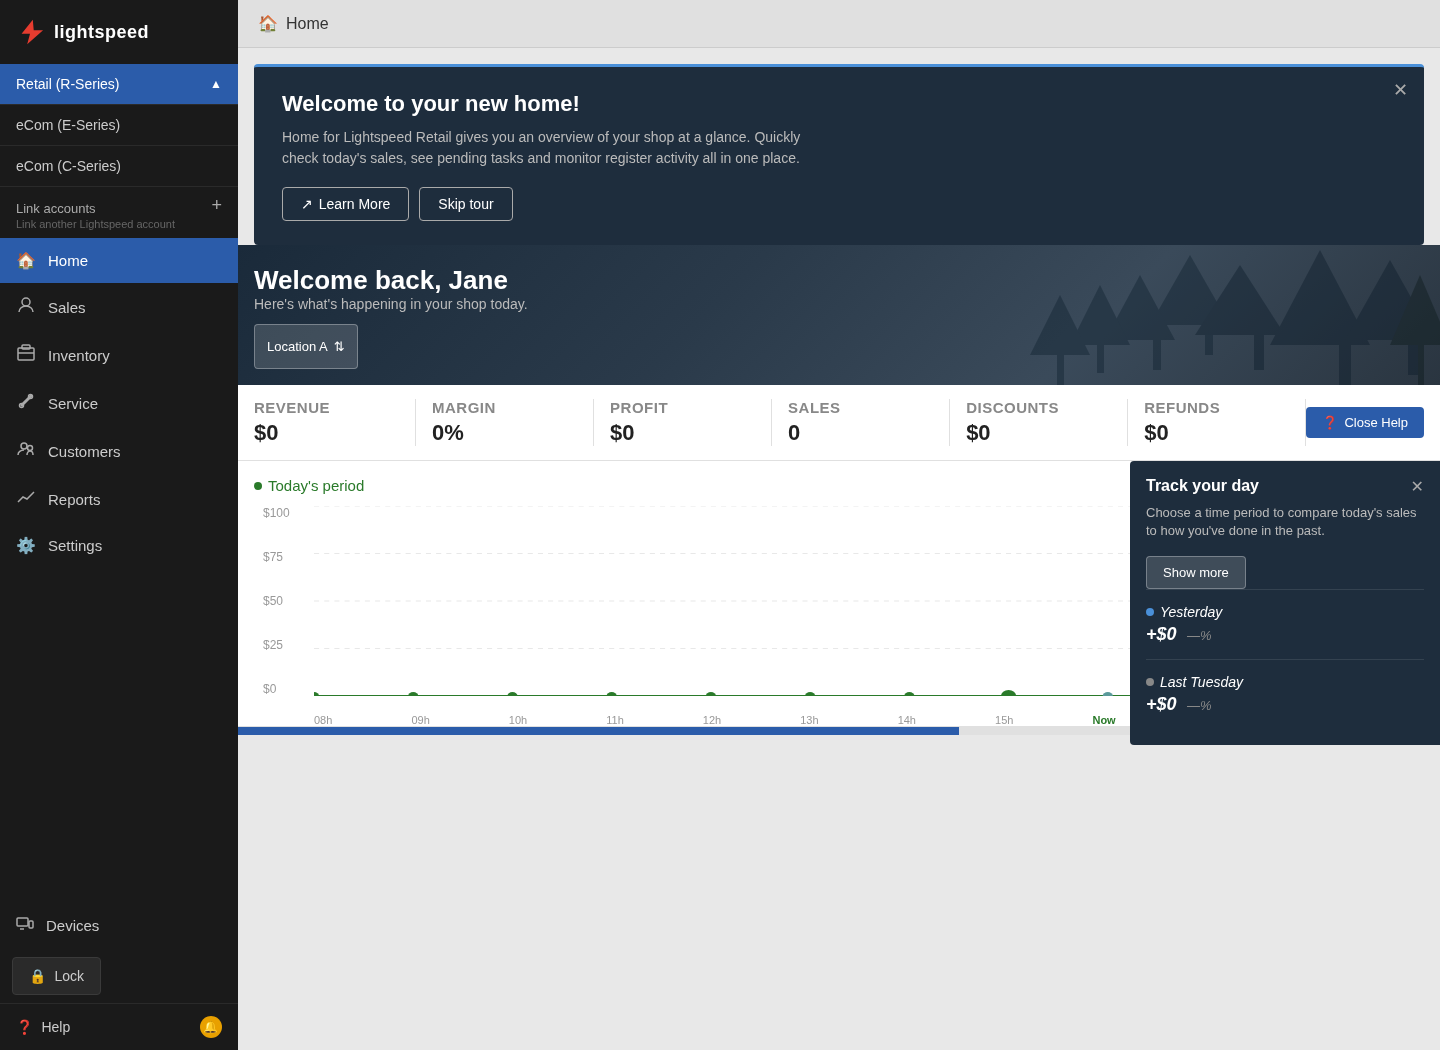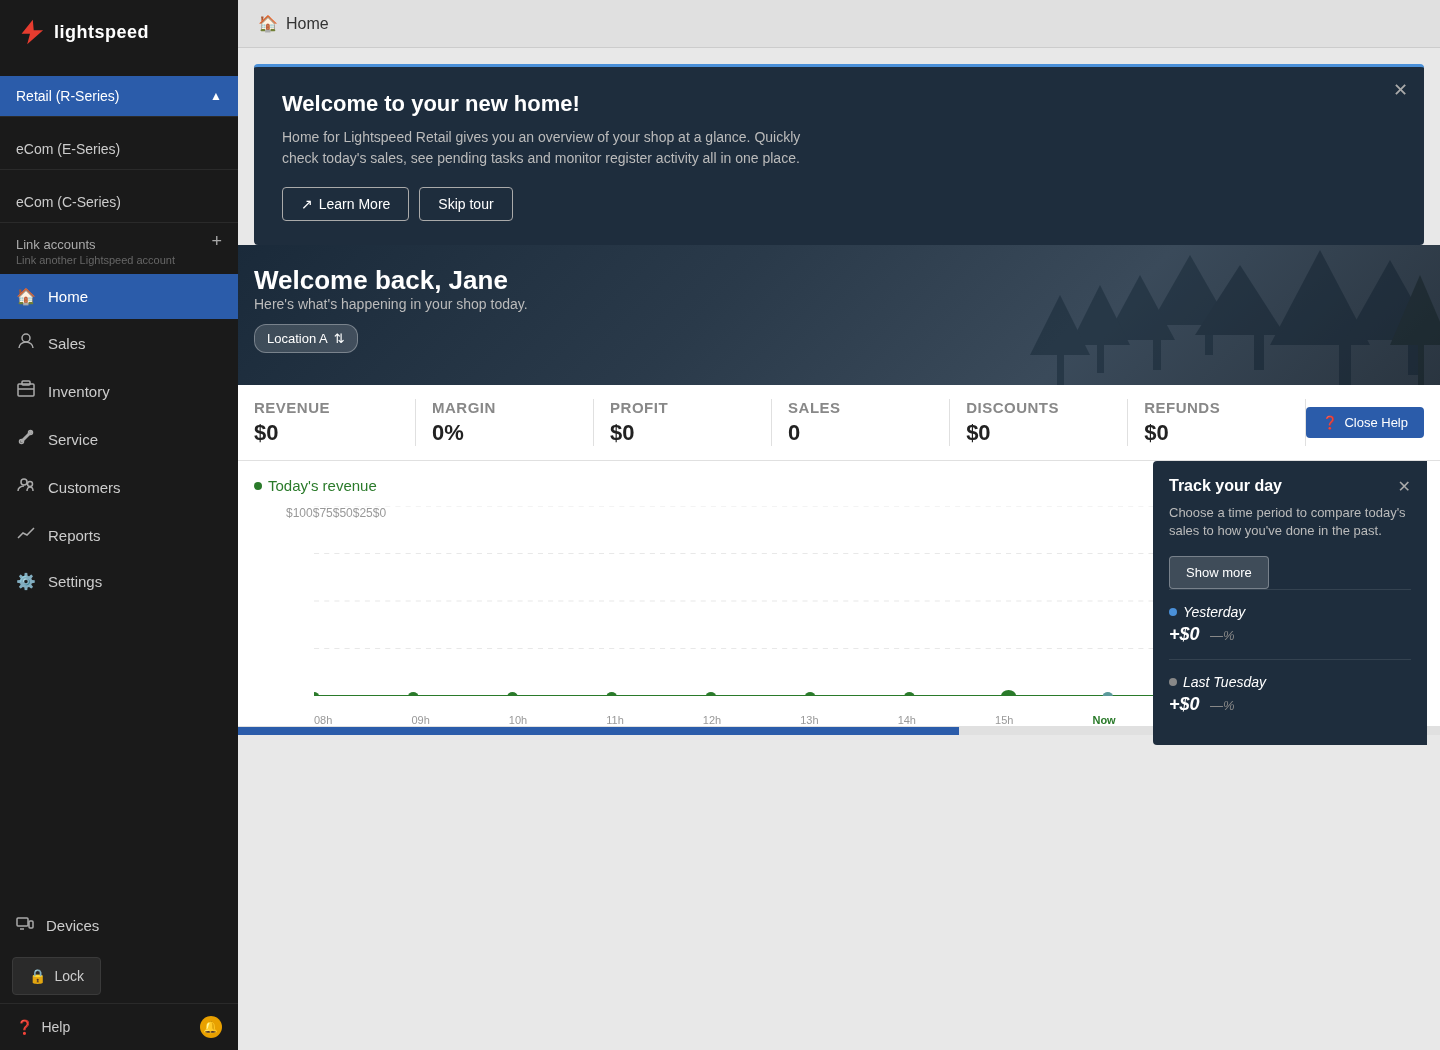--- a/index.html
+++ b/index.html
@@ -30,21 +30,20 @@
       font-weight: 600;
       letter-spacing: 0.5px;
     }
     .account-item {
       padding: 12px 16px;
       border-bottom: 1px solid #2a2a2a;
       cursor: pointer;
       display: flex;
       align-items: center;
       justify-content: space-between;
-      margin-top: 12px;
     }
     .account-item.active {
       background: #2b5caa;
       color: #fff;
     }
     .account-item:not(.active) {
       color: #ccc;
     }
     .account-item-text { font-size: 14px; font-weight: 500; }
     .account-item .arrow {
@@ -192,22 +191,22 @@
       width: 500px; height: 140px;
       overflow: hidden;
       opacity: 0.4;
     }
     .welcome-title { font-size: 26px; font-weight: 600; position: relative; z-index: 1; }
     .welcome-subtitle { font-size: 14px; color: #bbb; margin-bottom: 12px; position: relative; z-index: 1; }
     .location-btn {
       background: rgba(255,255,255,0.15);
       border: 1px solid rgba(255,255,255,0.3);
       color: #fff;
-      padding: 6px 12px;
-      border-radius: 12px;
+      padding: 14px 12px;
+      border-radius: 4px;
       cursor: pointer;
       font-size: 13px;
       display: inline-flex; align-items: center; gap: 6px;
       position: relative; z-index: 1;
     }
 
     
     .stats-bar {
       background: #fff;
       display: flex;
@@ -242,22 +241,22 @@
     .revenue-date { font-size: 13px; color: #888; }
 
     
     .chart-container {
       position: relative;
       height: 220px;
       background: #fff;
       padding: 0 16px 10px;
     }
     .chart-y-labels {
-      position: absolute; left: 32px; top: 0; bottom: 30px;
-      display: flex; justify-content: space-between;
+      position: absolute; left: 9px; top: 0; bottom: 30px;
+      display: flex; flex-direction: column; justify-content: space-between;
       font-size: 12px; color: #999;
     }
     .chart-area {
       position: absolute; left: 60px; right: 16px; top: 0; bottom: 30px;
     }
     .chart-x-labels {
       position: absolute; bottom: 0; left: 60px; right: 16px;
       display: flex; justify-content: space-between;
       font-size: 11px; color: #999;
     }
@@ -499,21 +498,21 @@
         <span>❓</span>
         <span>Close Help</span>
       </button>
     </div>
 
     <div style="position:relative; background:#fff; padding: 16px 16px 0;">
 
       <div class="revenue-header">
         <div class="revenue-title">
           <span class="revenue-dot"></span>
-          <span>Today's revenue</span>
+          <span>Today's period</span>
         </div>
         <span class="revenue-date">August 14, 2024 EST</span>
       </div>
 
       <div class="chart-container">
 
         <div class="chart-y-labels">
           <span>$100</span>
           <span>$75</span>
           <span>$50</span>
@@ -556,21 +555,21 @@
           <span>13h</span>
           <span>14h</span>
           <span>15h</span>
           <span class="x-label-now">Now</span>
           <span>17h</span>
           <span>18h</span>
           <span>19h</span>
         </div>
       </div>
 
-      <div class="track-panel" style="position:absolute; top:0; right:13px; width:274px;">
+      <div class="track-panel" style="position:absolute; top:0; right:0; width:310px;">
         <div class="track-header">
           <span class="track-title">Track your day</span>
           <span class="track-close">✕</span>
         </div>
         <div class="track-desc">Choose a time period to compare today's sales to how you've done in the past.</div>
         <button class="show-more-btn">
           <span>Show more</span>
         </button>
         <div class="compare-item">
           <div class="compare-label">

